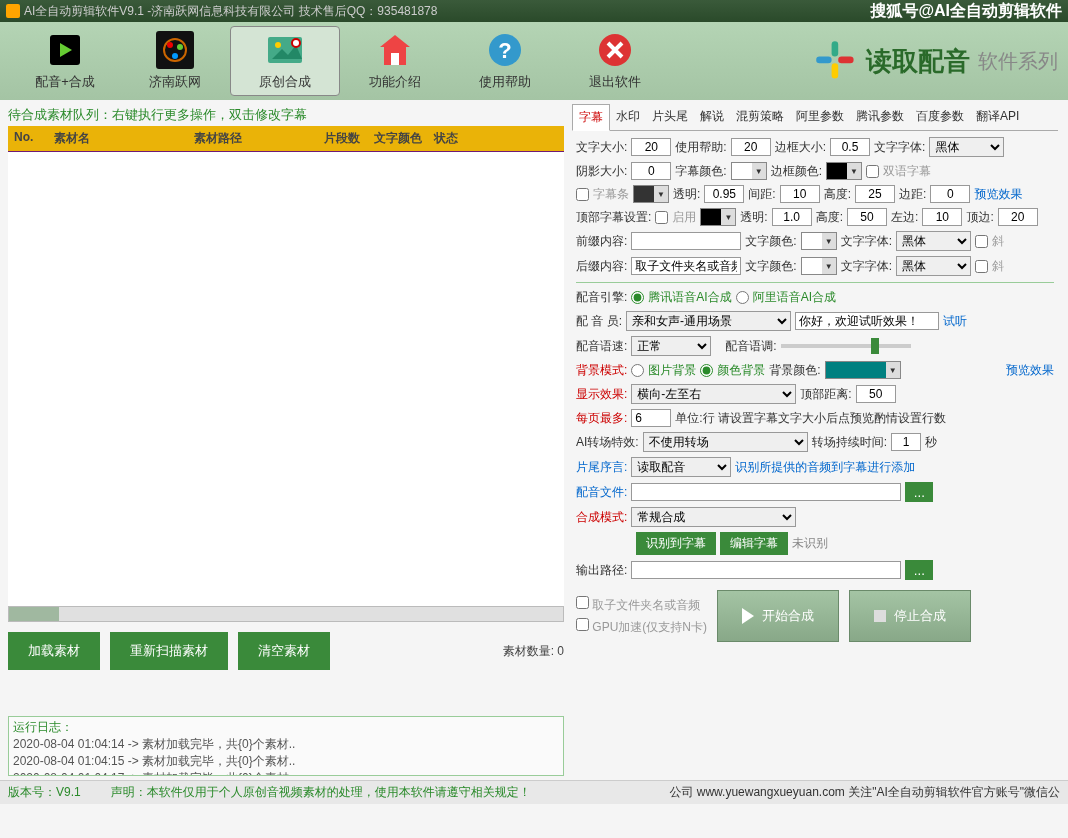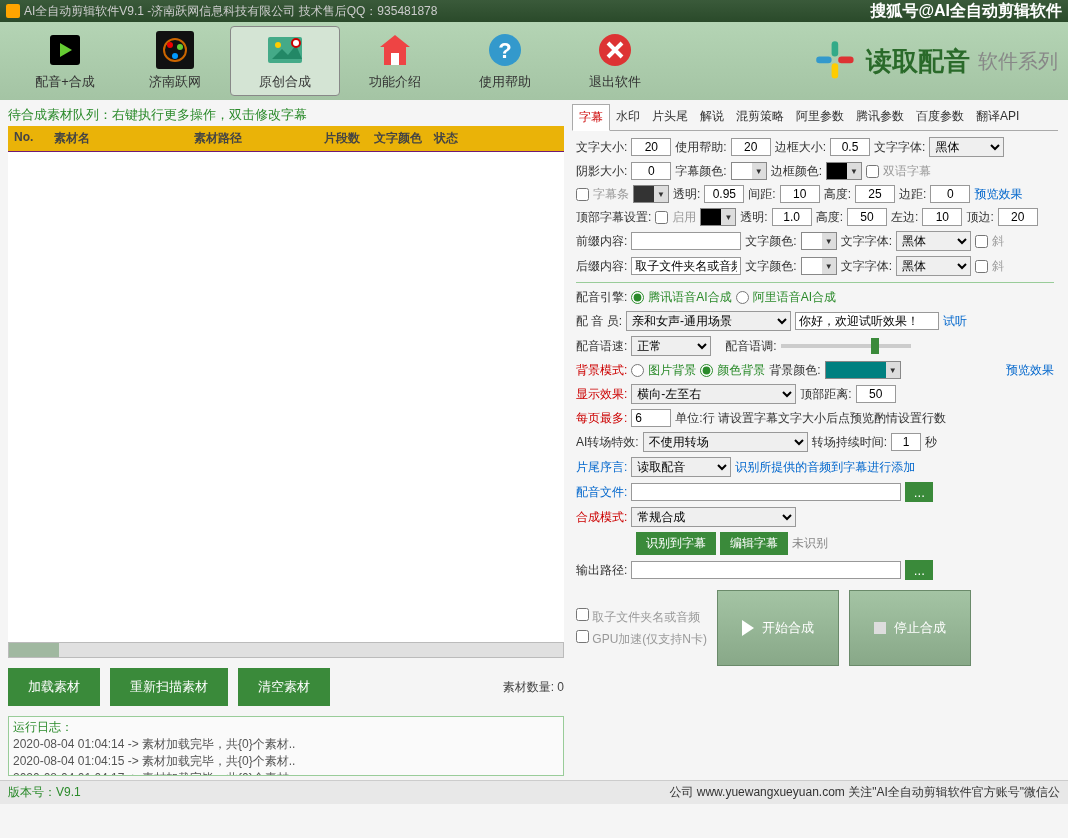--- a/index.html
+++ b/index.html
@@ -24,21 +24,21 @@
 .th-path { width: 130px; }
 .th-seg { width: 50px; }
 .th-rec { width: 60px; }
 .th-stat { width: 60px; }
 .table-body { flex: 1; background: #fff; overflow: auto; }
 .scrollbar-h { height: 16px; background: #e0e0e0; border: 1px solid #bbb; }
 .scrollbar-h-thumb { width: 50px; height: 100%; background: #a0b8a0; }
 .btn-row { display: flex; gap: 10px; align-items: center; padding: 10px 0; }
 .green-btn { background: #3a8a3a; color: #fff; border: none; padding: 10px 20px; font-size: 13px; cursor: pointer; }
 .count-label { margin-left: auto; color: #444; }
-.log-panel { border: 1px solid #9c9; height: 60px; padding: 2px 4px; font-family: monospace; font-size: 12px; background: #fafafa; overflow: hidden; }
+.log-panel { border: 1px solid #9c9; height: 60px; padding: 2px 4px; font-family: monospace; font-size: 12px; background: #fafafa; overflow: hidden; margin-top: 36px; }
 .log-title { color: #2a8a2a; }
 .log-line { color: #555; }
 .right-panel { width: 486px; display: flex; flex-direction: column; }
 .tabs { display: flex; border-bottom: 1px solid #aaa; }
 .tab { padding: 4px 6px; font-size: 12px; color: #333; cursor: pointer; }
 .tab.active { background: #fff; border: 1px solid #aaa; border-bottom: 1px solid #fff; margin-bottom: -1px; color: #c00; }
 .settings { padding: 6px 4px; font-size: 12px; color: #333; overflow-y: auto; }
 .row { display: flex; align-items: center; gap: 4px; margin-bottom: 5px; flex-wrap: nowrap; }
 .lbl { white-space: nowrap; }
 .lbl-red { color: #c00; }
@@ -54,21 +54,21 @@
 .color-arrow { width: 14px; height: 16px; background: #ddd; display: flex; align-items: center; justify-content: center; font-size: 8px; }
 .chk { width: 13px; height: 13px; }
 .link { color: #06c; cursor: pointer; }
 .divider { border-top: 1px solid #9c9; margin: 6px 0; }
 .radio { width: 13px; height: 13px; accent-color: #2a8a2a; }
 .slider { width: 130px; height: 4px; background: #ccc; position: relative; }
 .slider-thumb { position: absolute; width: 8px; height: 16px; background: #3a8a3a; top: -6px; left: 90px; }
 .btn-sm { background: #3a8a3a; color: #fff; border: none; padding: 3px 10px; font-size: 12px; cursor: pointer; }
 .btn-browse { background: #3a8a3a; width: 28px; height: 20px; color: #fff; border: none; cursor: pointer; }
 .action-row { display: flex; gap: 10px; margin-top: 10px; align-items: center; }
-.big-btn { background: linear-gradient(#a4c4a4, #88a888); color: #fff; border: 1px solid #6a8a6a; padding: 28px 24px; font-size: 13px; cursor: pointer; display: flex; align-items: center; gap: 8px; }
+.big-btn { background: linear-gradient(#a4c4a4, #88a888); color: #fff; border: 1px solid #6a8a6a; padding: 16px 24px; font-size: 13px; cursor: pointer; display: flex; align-items: center; gap: 8px; }
 .stop-btn { background: linear-gradient(#a4c4a4, #88a888); }
 .play-tri { width: 0; height: 0; border-left: 12px solid #fff; border-top: 8px solid transparent; border-bottom: 8px solid transparent; }
 .stop-sq { width: 12px; height: 12px; background: #ddd; }
 .chk-col { display: flex; flex-direction: column; gap: 4px; }
 .statusbar { height: 24px; background: #e8e8e8; border-top: 1px solid #ccc; display: flex; align-items: center; padding: 0 8px; font-size: 12px; color: #2a8a2a; gap: 30px; }
 .status-right { margin-left: auto; color: #333; }
 </style>
 </head>
 <body>
 
@@ -373,14 +373,15 @@
             <span class="stop-sq"></span>
             <span>停止合成</span>
           </button>
       </div>
     </div>
   </div>
 </div>
 
 <div class="statusbar">
   <span><span>版本号：</span><span>V9.1</span></span>
+  <span>声明：本软件仅用于个人原创音视频素材的处理，使用本软件请遵守相关规定！</span>
   <span class="status-right">公司 www.yuewangxueyuan.com 关注"AI全自动剪辑软件官方账号"微信公</span>
 </div>
 
 </body></html>

